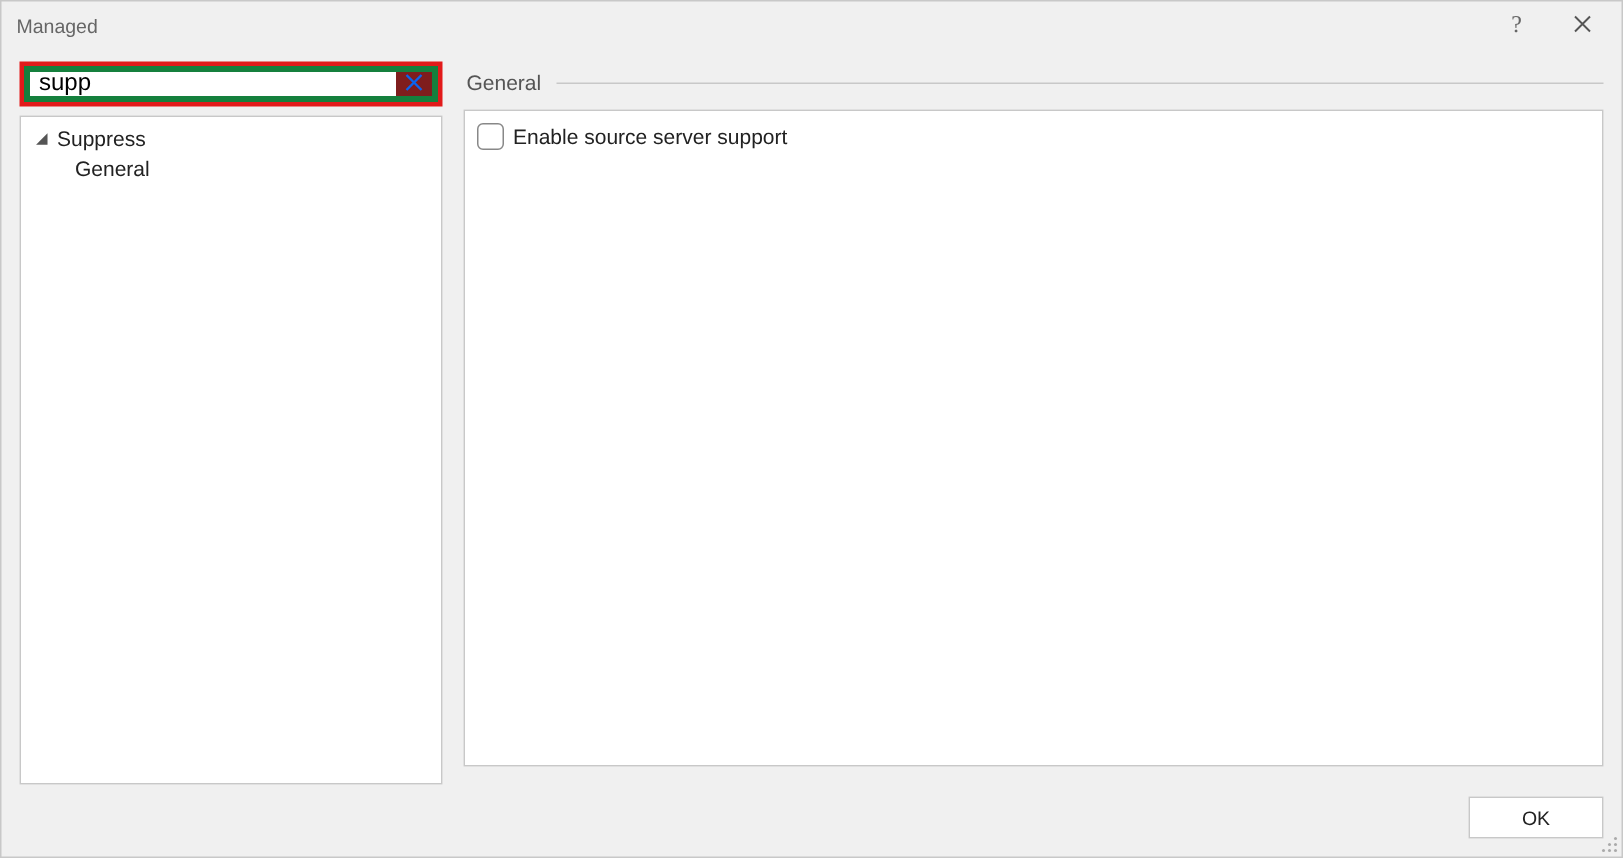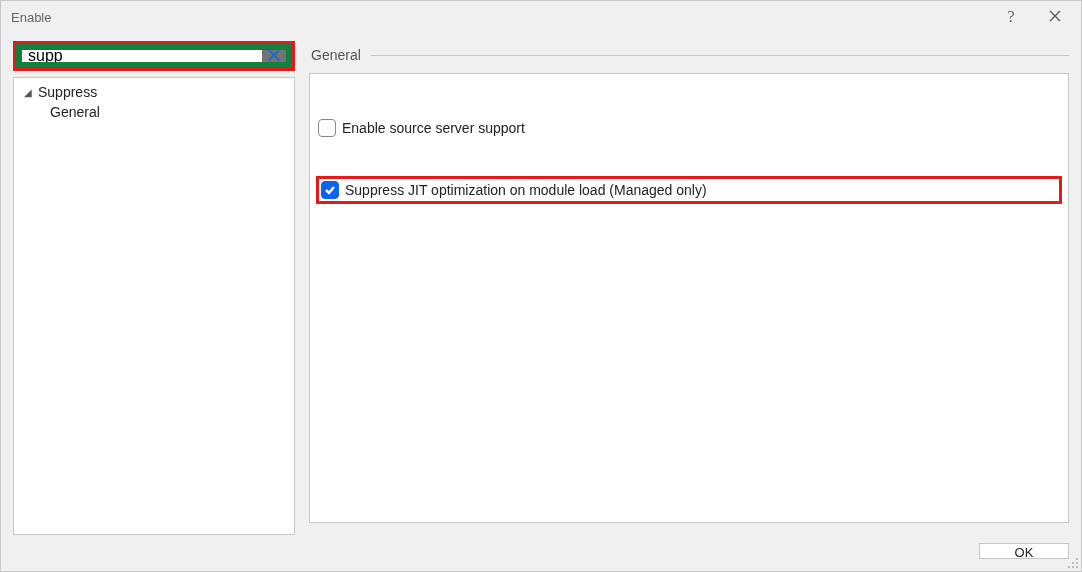--- a/index.html
+++ b/index.html
@@ -54,22 +54,22 @@
       flex-direction: column;
     }
     .search-wrap {
       border: 3px solid #e21a1a;
       height: 30px;
       margin-bottom: 6px;
     }
     .search-inner {
       position: relative;
       height: 100%;
-      background: #737373;
-      border: 6px solid #15803d;
+      background: #7f1d1d;
+      border: 4px solid #15803d;
       display: flex;
       align-items: center;
     }
     .search-input {
       flex: 1;
       border: none;
       outline: none;
       height: 100%;
       font-size: 16px;
       padding: 0 6px;
@@ -142,21 +142,20 @@
       margin-bottom: 12px;
       overflow: auto;
     }
     .option-row {
       display: flex;
       align-items: center;
       height: 22px;
       padding: 0 2px;
       font-size: 14px;
       color: #222;
-      margin-top: 37px;
     }
     .option-row.highlighted {
       border: 3px solid #e21a1a;
       height: 28px;
     }
     .cbox {
       width: 18px;
       height: 18px;
       margin-right: 6px;
       border: 1.5px solid #888;
@@ -174,21 +173,21 @@
     .cbox.checked svg { width: 12px; height: 12px; }
     .cbox.checked svg path { stroke: #fff; stroke-width: 2.5; fill: none; }
     .footer {
       display: flex;
       justify-content: flex-end;
       padding: 8px 12px 12px 12px;
       gap: 10px;
     }
     .btn {
       min-width: 90px;
-      height: 16px;
+      height: 28px;
       background: #fff;
       border: 1px solid #c8c8c8;
       font-size: 13px;
       color: #222;
       cursor: pointer;
     }
     .resize-grip {
       position: absolute;
       right: 3px;
       bottom: 3px;
@@ -196,21 +195,21 @@
       height: 14px;
       color: #aaa;
     }
     .resize-grip svg { width:14px; height:14px; }
   </style>
 </head>
 <body>
 
 <div class="dialog">
   <div class="titlebar">
-    <span class="titlebar-title">Enable</span>
+    <span class="titlebar-title">Managed</span>
     <div class="titlebar-controls">
       <div class="titlebar-btn">
         <span class="help-icon">?</span>
       </div>
       <div class="titlebar-btn">
         <span class="close-icon">
           <svg viewBox="0 0 12 12">
               <path d="M1 1 L11 11 M11 1 L1 11" stroke="#555" stroke-width="1.3"></path>
             </svg>
         </span>
@@ -244,28 +243,20 @@
     <div class="content">
       <div class="content-header">
         <span class="content-header-label">General</span>
         <div class="content-header-line"></div>
       </div>
       <div class="content-panel">
         <div class="option-row">
           <span class="cbox"></span>
           <span>Enable source server support</span>
         </div>
-        <div class="option-row highlighted">
-          <span class="cbox checked">
-              <svg viewBox="0 0 12 12">
-                <path d="M2 6 L5 9 L10 3"></path>
-              </svg>
-            </span>
-          <span>Suppress JIT optimization on module load (Managed only)</span>
-        </div>
       </div>
     </div>
   </div>
 
   <div class="footer">
     <button class="btn">OK</button>
   </div>
 
   <div class="resize-grip">
     <svg viewBox="0 0 14 14">

